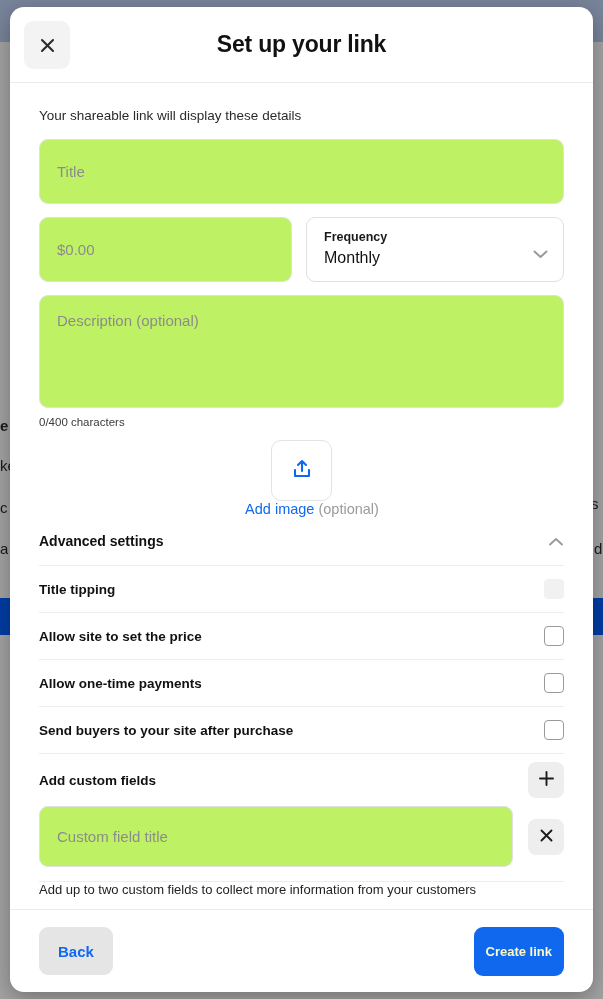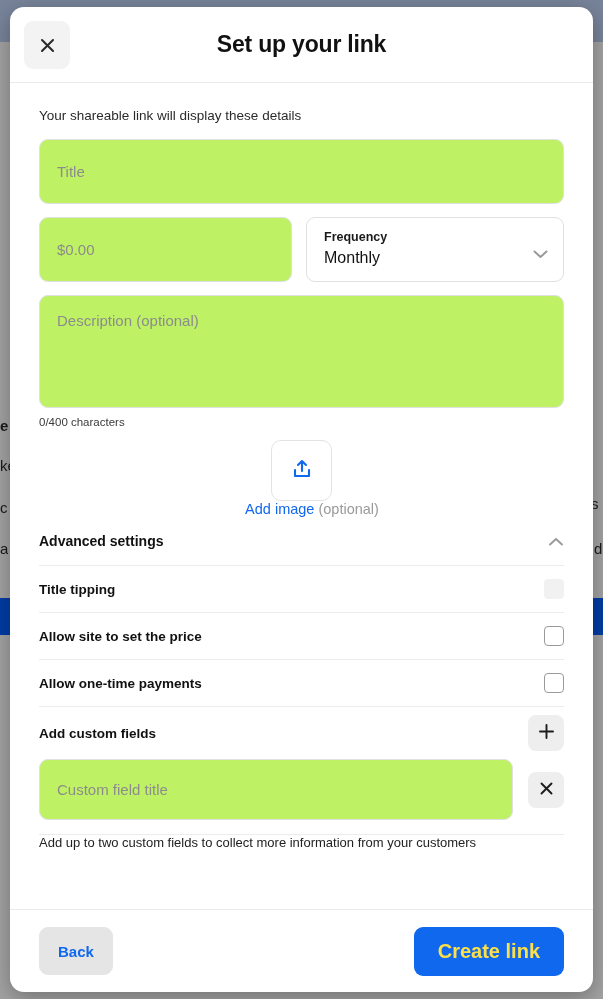--- a/index.html
+++ b/index.html
@@ -176,23 +176,23 @@
     padding: 0 29px;
   }
   .back-btn {
     height: 48px; padding: 0 19px;
     background: #e5e5e5; border: none; border-radius: 9px;
     color: #1068ef; font-size: 15px; font-weight: bold;
     font-family: "Liberation Sans", sans-serif;
     cursor: pointer;
   }
   .create-btn {
-    height: 49px; padding: 0 24px;
+    height: 49px; padding: 0 12px;
     background: #1068ef; border: none; border-radius: 9px;
-    color: #fde047; font-size: 20px; font-weight: bold;
+    color: #fef9c3; font-size: 13px; font-weight: bold;
     font-family: "Liberation Sans", sans-serif;
     cursor: pointer;
   }
 </style>
 </head>
 <body>
 
 <div id="bg">
   <div class="top-tint"></div>
   <div class="blue-band"></div>
@@ -270,20 +270,24 @@
       <span class="cb disabled"></span>
     </div>
     <div class="toggle-row">
       <span class="toggle-label">Allow site to set the price</span>
       <span class="cb"></span>
     </div>
     <div class="toggle-row">
       <span class="toggle-label">Allow one-time payments</span>
       <span class="cb"></span>
     </div>
+    <div class="toggle-row">
+      <span class="toggle-label">Send buyers to your site after purchase</span>
+      <span class="cb"></span>
+    </div>
 
     <div class="custom-head">
       <span class="custom-head-label">Add custom fields</span>
       <button class="sq-btn">
         <span>
           <svg width="17" height="17" viewBox="0 0 17 17">
             <path d="M8.5 2 L8.5 15 M2 8.5 L15 8.5" stroke="#1c1c1c" stroke-width="1.9" stroke-linecap="round"></path>
           </svg>
         </span>
       </button>

